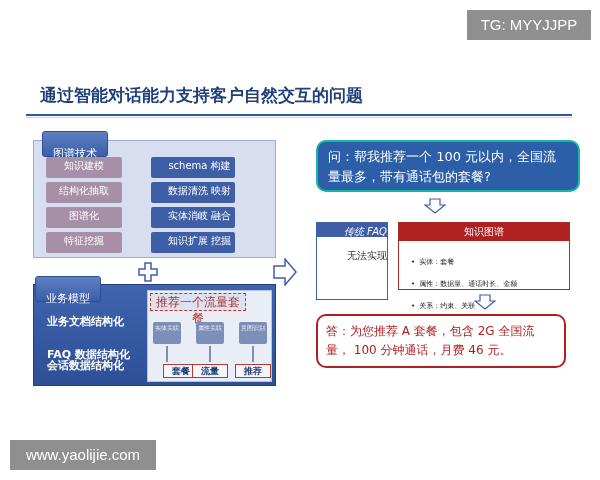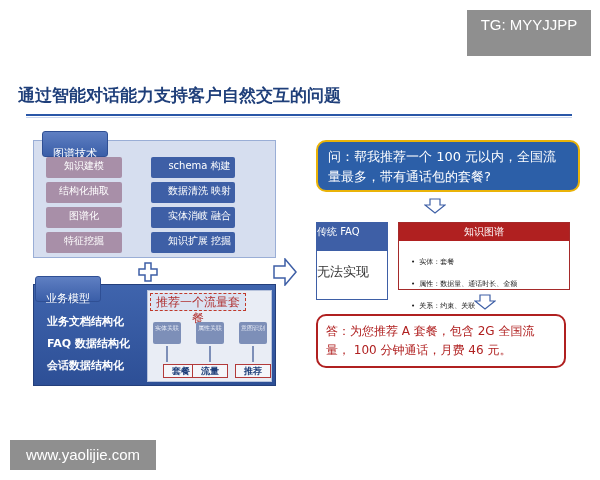--- a/index.html
+++ b/index.html
@@ -1,31 +1,31 @@
 <!DOCTYPE html>
 <html><head>
 <meta charset="utf-8">
 <style>
   * { box-sizing: border-box; margin: 0; padding: 0; }
   html, body { width: 600px; height: 480px; background: #ffffff; overflow: hidden; }
   body { position: relative; font-family: "DejaVu Sans", sans-serif; color: #222; }
 
   .watermark-top {
-    position: absolute; left: 467px; top: 10px; width: 124px; height: 46px;
+    position: absolute; left: 467px; top: 10px; width: 124px; height: 30px;
     background: #8f8f8f; color: #fff; font-size: 15px; line-height: 30px; text-align: center;
     font-family: "Liberation Sans", sans-serif;
   }
   .watermark-bottom {
     position: absolute; left: 10px; top: 440px; width: 146px; height: 30px;
     background: #8f8f8f; color: #fff; font-size: 15px; line-height: 30px; text-align: center;
     font-family: "Liberation Sans", sans-serif;
   }
 
   .slide-title {
-    position: absolute; left: 18px; top: 84px; font-size: 17px; font-weight: bold; color: #1f3f7a; font-family: Liberation Mono, monospace;
+    position: absolute; left: 40px; top: 84px; font-size: 17px; font-weight: bold; color: #1f3f7a; font-family: Liberation Mono, monospace;
   }
   .title-rule {
     position: absolute; left: 26px; top: 114px; width: 546px; height: 2px; background: #2a57a8;
   }
   .title-rule-thin {
     position: absolute; left: 26px; top: 117px; width: 546px; height: 1px; background: #c9d6ee;
   }
 
   
   .graph-panel {
@@ -75,33 +75,33 @@
     border: 1px solid #b23a3a; background: #f4f6fa; color: #1f3f7a; font-size: 9px; font-weight: bold;
     line-height: 12px; text-align: center;
   }
   .flow-arrow { position: absolute; top: 346px; width: 2px; height: 16px; background: #7d8fb8; }
 
   .big-arrow { position: absolute; left: 273px; top: 258px; width: 24px; height: 28px; }
 
   
   .question-bubble {
     position: absolute; left: 316px; top: 140px; width: 264px; height: 52px;
-    background: #2c5fa8; border-radius: 10px; border: 2px solid #eab308;
+    background: #2c5fa8; border-radius: 10px; border: 2px solid #14b8a6;
     color: #fff; font-size: 13px; line-height: 20px; padding: 5px 10px;
   }
   .down-arrow { position: absolute; width: 22px; height: 16px; }
 
   .faq-box {
     position: absolute; left: 316px; top: 222px; width: 72px; height: 78px;
     border: 1px solid #3e5fa6; background: #fff;
   }
   .faq-header {
-    height: 28px; background: #3e5fa6; color: #fff; font-size: 10px; line-height: 18px; text-align: left;
+    height: 14px; background: #3e5fa6; color: #fff; font-size: 10px; line-height: 18px; text-align: right; font-style: italic;
   }
-  .faq-body { font-size: 13px; color: #333; text-align: left; margin-top: 12px; }
+  .faq-body { font-size: 10px; color: #333; text-align: right; margin-top: 12px; }
 
   .kg-box {
     position: absolute; left: 398px; top: 222px; width: 172px; height: 68px;
     border: 1px solid #a52a2a; background: #fff;
   }
   .kg-header {
     height: 18px; background: #b02020; color: #fff; font-size: 10px; line-height: 18px; text-align: center;
   }
   .kg-list { list-style: none; padding: 4px 0 0 12px; }
   .kg-list li { font-size: 7px; line-height: 10px; color: #222; margin-top: 12px; }
@@ -136,21 +136,21 @@
 <div class="tech-cell tech-right" style="top:232px">知识扩展 挖掘</div>
 
 <svg class="plus-icon" viewBox="0 0 20 20">
   <path d="M7 1 H13 V7 H19 V13 H13 V19 H7 V13 H1 V7 H7 Z" fill="#ffffff" stroke="#3e5fa6" stroke-width="1.5"></path>
 </svg>
 
 <div class="biz-panel"></div>
 <div class="panel-tab biz-tab">业务模型</div>
 
 <div class="biz-line" style="top:314px">业务文档结构化</div>
-<div class="biz-line" style="top:336px">FAQ 数据结构化</div>
+<div class="biz-line" style="top:347px">FAQ 数据结构化</div>
 <div class="biz-line" style="top:358px">会话数据结构化</div>
 
 <div class="flow-box"></div>
 <div class="flow-header">推荐一个流量套餐</div>
 
 <div class="flow-sub" style="left:153px">实体关联</div>
 <div class="flow-sub" style="left:196px">属性关联</div>
 <div class="flow-sub" style="left:239px">意图识别</div>
 
 <div class="flow-arrow" style="left:166px"></div>

